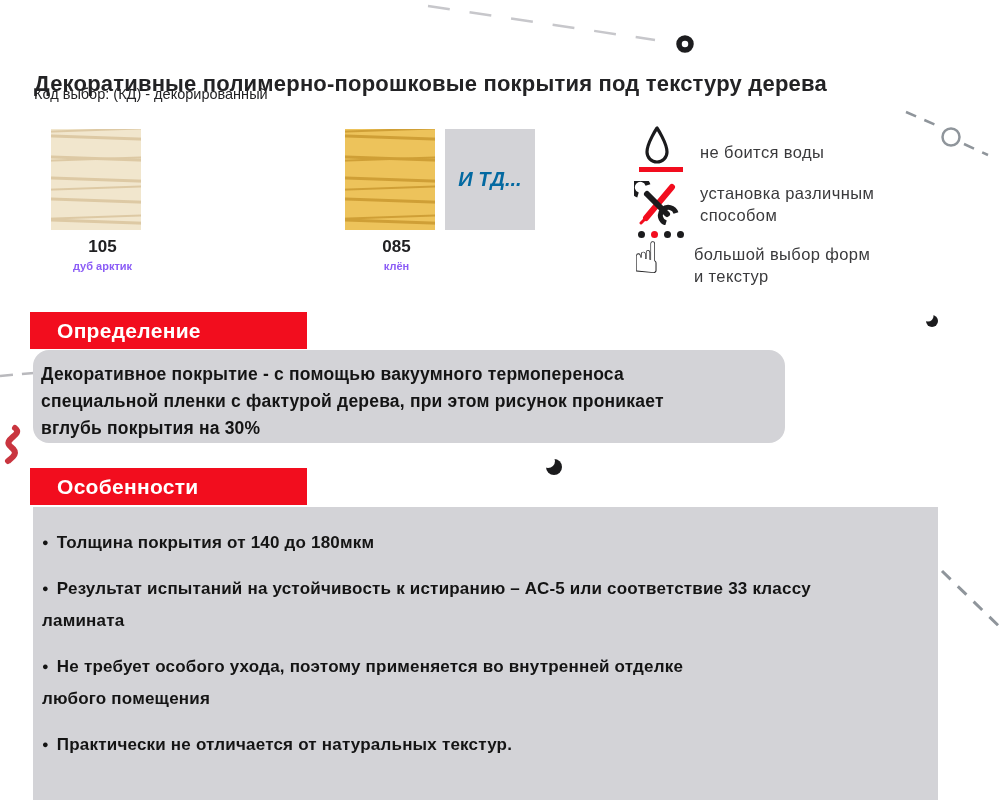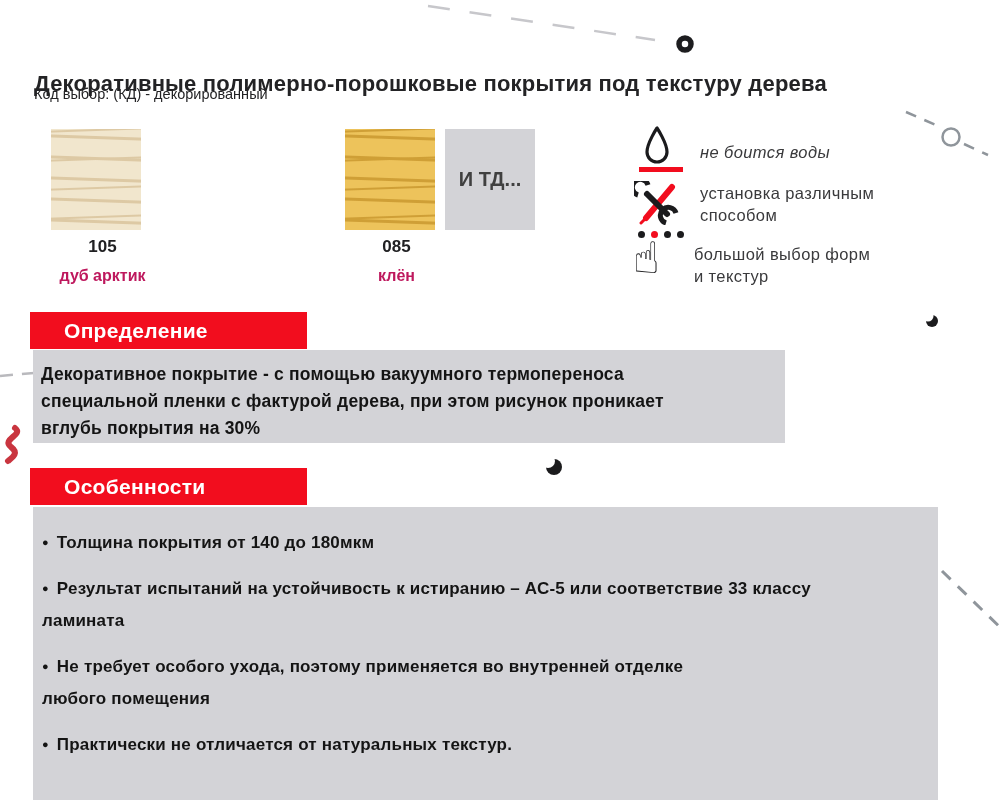--- a/index.html
+++ b/index.html
@@ -11,46 +11,46 @@
   .subtitle{position:absolute;left:34px;top:86px;font-size:14.5px;color:#232325;}
   .subtitle b{font-weight:normal;}
   
   .swatch{position:absolute;top:129px;width:103px;text-align:center;}
   .s0{left:51px}.s1{left:149px}.s2{left:247px}.s3{left:345px}
   .swatch-img{width:90px;height:101px;background-color:var(--c1);
     background-image:
       repeating-linear-gradient(2deg, transparent 0 8px, var(--c2) 9px 11px, transparent 12px 21px),
       repeating-linear-gradient(-2deg, transparent 0 13px, var(--c2) 14px 15px, transparent 16px 29px);}
   .swatch-code{margin-top:7px;font-size:17px;font-weight:bold;color:#202022;}
-  .swatch-name{margin-top:10px;font-size:16px;font-weight:bold;color:#be185d;}
+  .swatch-name{margin-top:3px;font-size:11px;font-weight:bold;color:#8b5cf6;}
   .more-box{position:absolute;left:445px;top:129px;width:90px;height:101px;
     background:var(--panel);display:flex;align-items:center;justify-content:center;
-    font-size:20px;font-weight:bold;color:#404040;}
+    font-size:20px;font-weight:bold;color:#0369a1;font-style:italic;}
   
   .ben-label{position:absolute;font-size:16.5px;color:#3a3a3c;letter-spacing:.4px;
              line-height:21.5px;white-space:pre-line;}
-  .lbl-water{left:700px;top:142px;font-style:italic;}
+  .lbl-water{left:700px;top:142px;}
   .lbl-tools{left:700px;top:183px;}
   .lbl-hand{left:694px;top:244px;}
   .drop-wrap{position:absolute;left:644px;top:125px;}
   .drop-underline{position:absolute;left:639px;top:167px;width:44px;height:5px;background:var(--red);}
   .tools-wrap{position:absolute;left:634px;top:181px;}
   .dots-row{position:absolute;left:638px;top:231px;display:flex;gap:6px;}
   .dot{width:7px;height:7px;border-radius:50%;background:#1b1b1d;}
   .dot:nth-child(2){background:var(--red);}
   .hand-glyph{position:absolute;left:633px;top:236px;font-size:44px;line-height:1;
               color:#1b1b1d;font-family:"DejaVu Sans",sans-serif;}
   
   .band{position:absolute;left:30px;width:277px;height:37px;background:var(--red);
         color:#fff;font-size:21px;font-weight:bold;display:flex;align-items:center;
-        padding-left:34px;box-sizing:border-box;letter-spacing:.3px;}
+        padding-left:27px;box-sizing:border-box;letter-spacing:.3px;}
   .band-def{top:312px;}
   .band-feat{top:468px;}
   .panel{position:absolute;background:var(--panel);box-sizing:border-box;}
-  .panel-def{left:33px;top:350px;width:752px;height:93px;padding:11px 10px 0 8px;}
+  .panel-def{left:33px;top:350px;width:752px;height:93px;padding:11px 10px 0 8px;border-radius:16px;}
   .panel-def .body{font-size:17.5px;font-weight:bold;line-height:27px;letter-spacing:.2px;
                    color:#141414;white-space:pre-line;}
   .panel-feat{left:33px;top:507px;width:905px;height:300px;padding:19px 20px 0 9px;}
   .panel-feat p{margin:0 0 13px 0;font-size:17px;font-weight:bold;line-height:32px;
                 letter-spacing:.2px;color:#141414;}
   .blt{font-size:11px;vertical-align:2px;margin-right:8px;}
   .feat-text{white-space:pre-line;}
   
   .deco{position:absolute;left:0;top:0;pointer-events:none;}
 </style>

